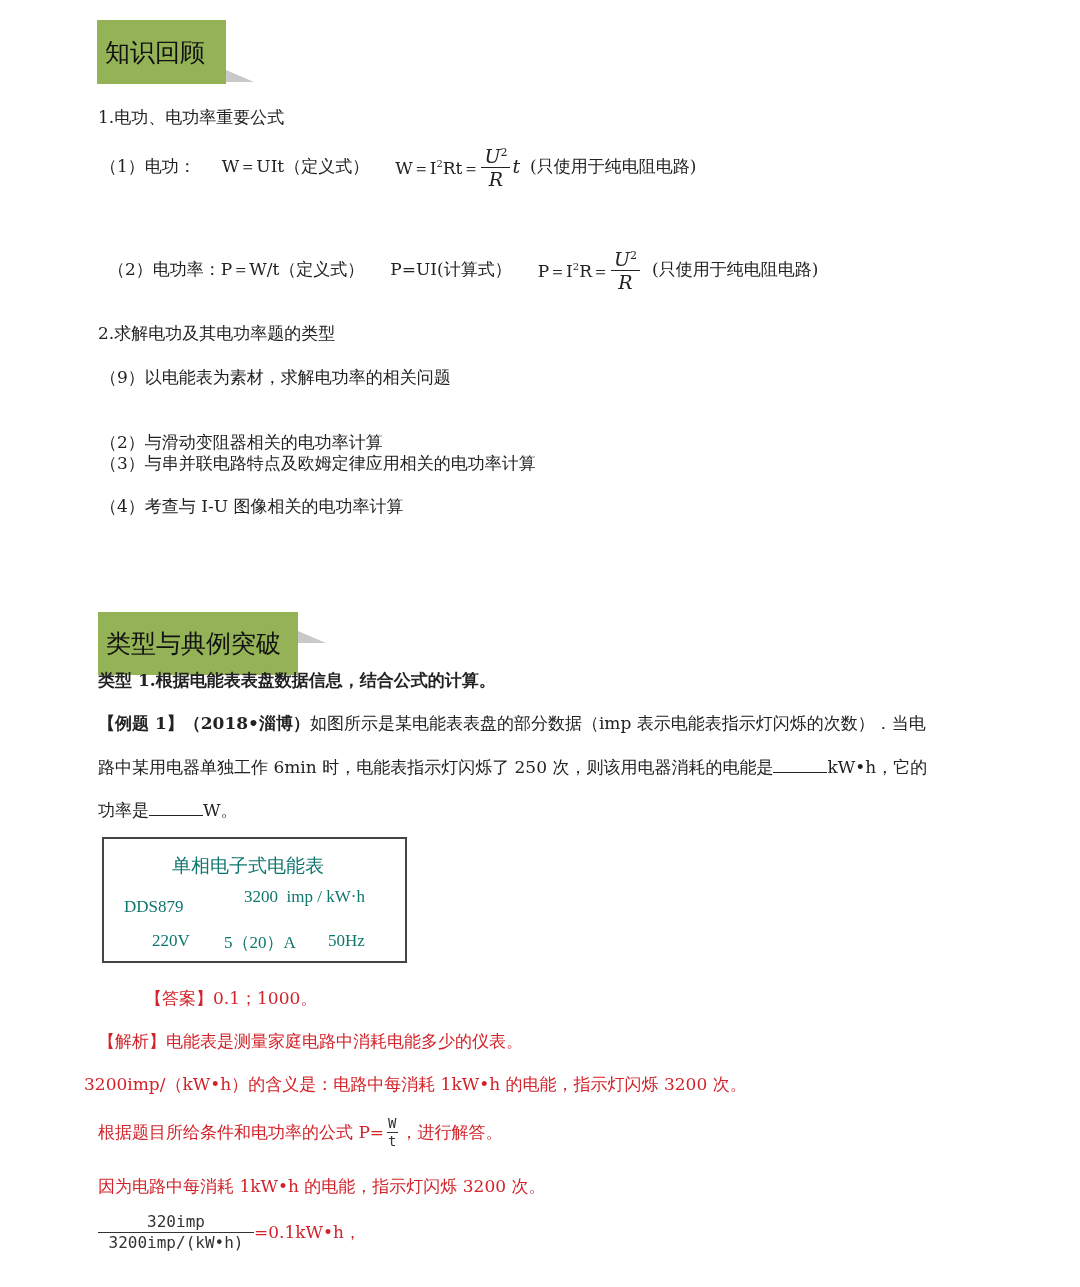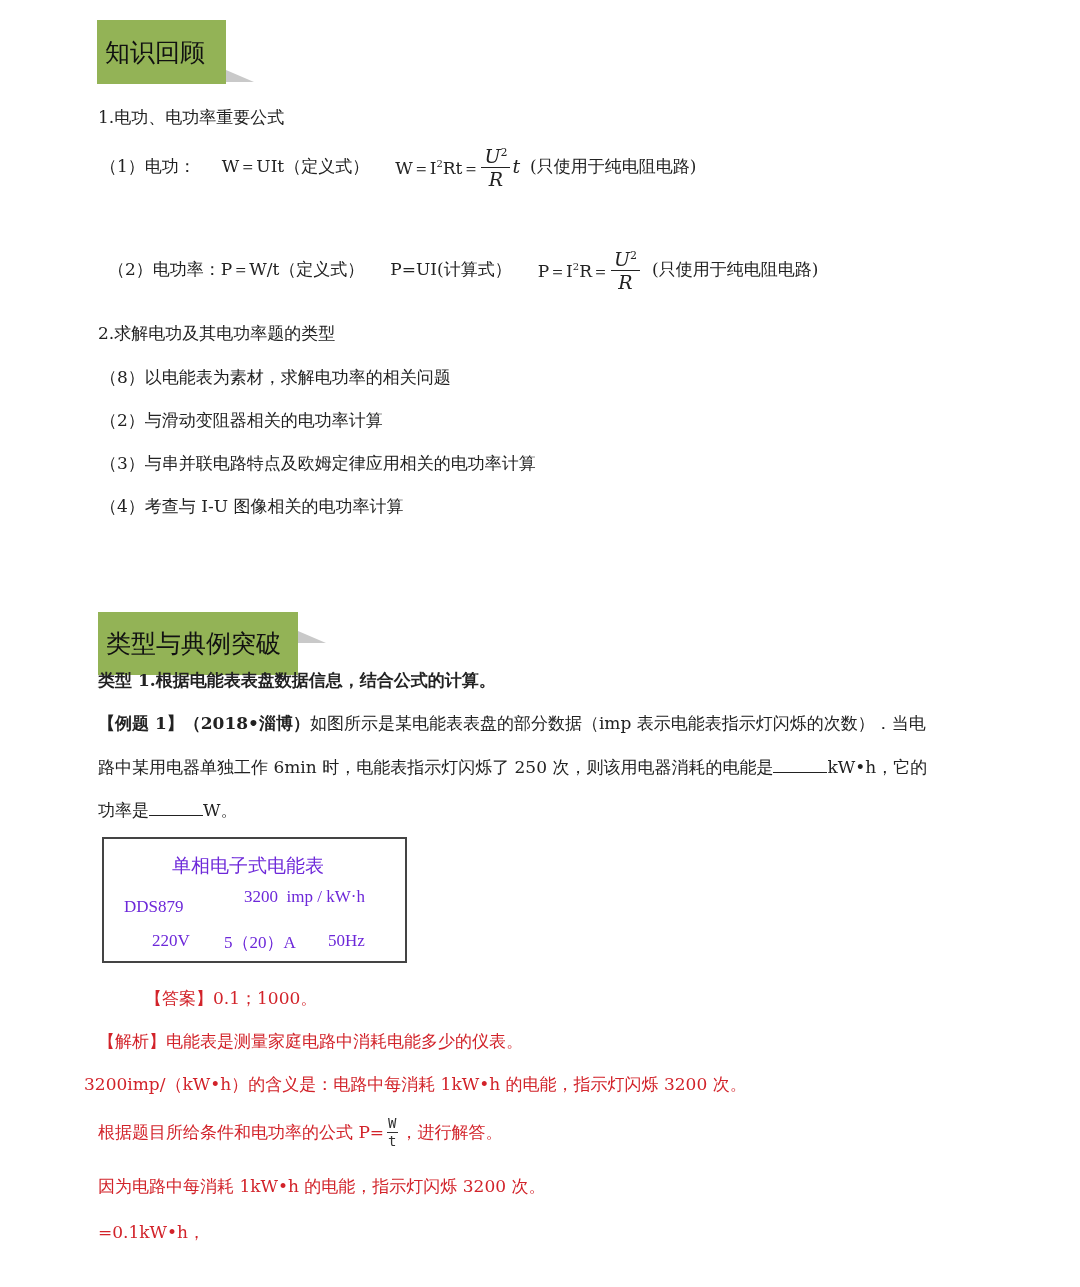--- a/index.html
+++ b/index.html
@@ -25,21 +25,21 @@
   .bold { font-weight: bold; }
   .frac { display: inline-flex; flex-direction: column; align-items: center; vertical-align: middle; margin: 0 2px; }
   .frac .num, .frac .den { font-style: italic; font-size: 19px; line-height: 22px; padding: 0 3px; }
   .frac .num { border-bottom: 1px solid #222; }
   .frac sup { font-size: 11px; font-style: normal; }
   .sup { font-size: 10px; vertical-align: super; }
   .blank { display: inline-block; width: 54px; border-bottom: 1px solid #222; height: 14px; vertical-align: baseline; }
   .meter {
     position: absolute; left: 102px; top: 837px; width: 305px; height: 126px;
     border: 2px solid #444; box-sizing: border-box;
-    font-family: "Liberation Serif", serif; color: #6d28d9;
+    font-family: "Liberation Serif", serif; color: #0f766e;
   }
   .meter .mt { position: absolute; font-size: 19px; font-family: "DejaVu Sans", sans-serif; }
   .meter .mr { position: absolute; font-size: 17px; }
   .mfrac { display: inline-flex; flex-direction: column; align-items: center; vertical-align: middle; font-family: "DejaVu Sans Mono", monospace; color: #333; font-size: 16px; }
   .mfrac .num { border-bottom: 1px solid #333; padding: 0 4px; line-height: 20px; }
   .mfrac .den { line-height: 20px; padding: 0 4px; }
 </style>
 </head>
 <body>
 
@@ -72,22 +72,22 @@
     <span>P＝I</span><span class="sup">2</span><span>R＝</span>
   </span>
   <span class="frac">
     <span class="num"><span>U</span><sup>2</sup></span>
     <span class="den">R</span>
   </span>
   <span style="margin-left:10px;">(只使用于纯电阻电路)</span>
 </div>
 
 <div class="abs t" style="left:98px; top:323px;">2.求解电功及其电功率题的类型</div>
-<div class="abs t" style="left:100px; top:367px;">（8）以电能表为素材，求解电功率的相关问题</div>
-<div class="abs t" style="left:100px; top:410px;">（2）与滑动变阻器相关的电功率计算</div>
+<div class="abs t" style="left:100px; top:367px;">（9）以电能表为素材，求解电功率的相关问题</div>
+<div class="abs t" style="left:100px; top:432px;">（2）与滑动变阻器相关的电功率计算</div>
 <div class="abs t" style="left:100px; top:453px;">（3）与串并联电路特点及欧姆定律应用相关的电功率计算</div>
 <div class="abs t" style="left:100px; top:496px;">（4）考查与 I-U 图像相关的电功率计算</div>
 
 <div class="banner" style="left:98px; top:612px; width:200px; height:63px;">
   <span>类型与典例突破</span>
 </div>
 <div class="shadow" style="left:298px; top:631px;"></div>
 
 <div class="abs t bold" style="left:98px; top:670px;">类型 1.根据电能表表盘数据信息，结合公式的计算。</div>
 
@@ -121,14 +121,18 @@
 <div class="abs t red" style="left:98px; top:1110px; display:flex; align-items:center; height:44px;justify-content:center;">
   <span>根据题目所给条件和电功率的公式 P=</span>
   <span class="mfrac" style="font-size:14px;">
     <span class="num" style="line-height:17px; padding:0 1px;">W</span>
     <span class="den" style="line-height:17px;">t</span>
   </span>
   <span>，进行解答。</span>
 </div>
 <div class="abs t red" style="left:98px; top:1176px;">因为电路中每消耗 1kW•h 的电能，指示灯闪烁 3200 次。</div>
 <div class="abs t red" style="left:98px; top:1210px; display:flex; align-items:center; height:44px;">
+  <span class="mfrac" style="width:156px;">
+    <span class="num" style="width:148px; text-align:center;">320imp</span>
+    <span class="den">3200imp/(kW•h)</span>
+  </span>
   <span>=0.1kW•h，</span>
 </div>
 
 </body></html>

